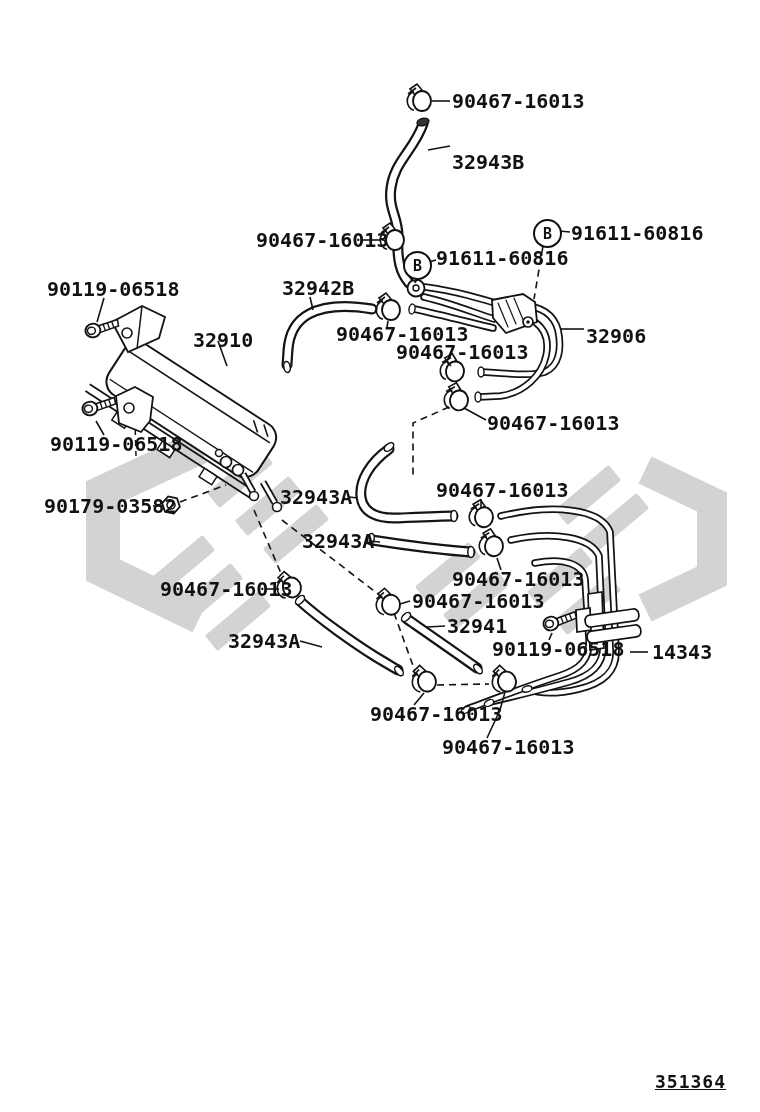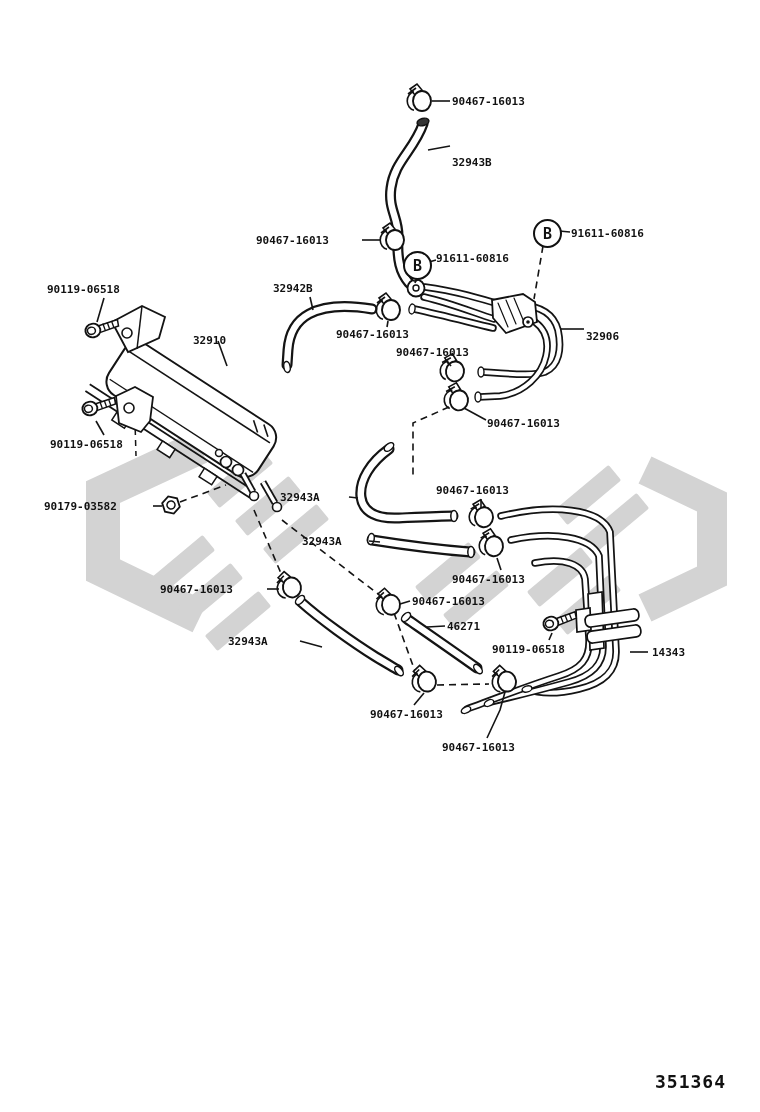--- a/index.html
+++ b/index.html
@@ -1,24 +1,24 @@
 <!DOCTYPE html>
 <html><head>
 <meta charset="utf-8">
 <style>
   html,body{margin:0;padding:0;background:#fff;}
   .canvas{position:relative;width:760px;height:1112px;background:#ffffff;overflow:hidden;
           font-family:"DejaVu Sans Mono","Liberation Mono",monospace;}
   .art{position:absolute;left:0;top:0;}
-  .callout{position:absolute;font-weight:bold;font-size:11px;color:#111;white-space:nowrap;
+  .callout{position:absolute;font-weight:bold;font-size:20px;color:#111;white-space:nowrap;
            letter-spacing:0;line-height:17px;cursor:default;}
   .bmark{position:absolute;width:25px;height:25px;border:2.2px solid #111;border-radius:50%;
          background:#fff;display:flex;align-items:center;justify-content:center;
          font-weight:bold;font-size:15px;color:#111;}
-  .fignum{position:absolute;font-weight:bold;font-size:18px;color:#111;letter-spacing:1px;}
+  .fignum{position:absolute;font-weight:bold;font-size:18px;color:#111;letter-spacing:1px;text-decoration:underline;}
 </style>
 </head>
 <body>
 
 <div class="canvas">
 
 <svg class="art" width="760" height="1112" viewBox="0 0 760 1112">
   <defs>
     <g id="clampsym">
       <path d="M -9,-12 l 7,-5 5,6 -7,5 z" fill="#fff" stroke="#111" stroke-width="1.6"></path>
@@ -240,36 +240,36 @@
     <line x1="414" y1="705" x2="424" y2="693"></line>
     <polyline points="487,738 500,710 505,692"></polyline>
   </g>
 </svg>
 
 <div class="callout" style="left:452px;top:93px">90467-16013</div>
 <div class="callout" style="left:452px;top:154px">32943B</div>
 <div class="callout" style="left:256px;top:232px">90467-16013</div>
 <div class="callout" style="left:571px;top:225px">91611-60816</div>
 <div class="callout" style="left:436px;top:250px">91611-60816</div>
-<div class="callout" style="left:273px;top:280px">32942B</div>
+<div class="callout" style="left:282px;top:280px">32942B</div>
 <div class="callout" style="left:47px;top:281px">90119-06518</div>
 <div class="callout" style="left:193px;top:332px">32910</div>
 <div class="callout" style="left:336px;top:326px">90467-16013</div>
 <div class="callout" style="left:396px;top:344px">90467-16013</div>
 <div class="callout" style="left:586px;top:328px">32906</div>
 <div class="callout" style="left:487px;top:415px">90467-16013</div>
 <div class="callout" style="left:50px;top:436px">90119-06518</div>
 <div class="callout" style="left:44px;top:498px">90179-03582</div>
 <div class="callout" style="left:280px;top:489px">32943A</div>
 <div class="callout" style="left:436px;top:482px">90467-16013</div>
 <div class="callout" style="left:302px;top:533px">32943A</div>
 <div class="callout" style="left:452px;top:571px">90467-16013</div>
 <div class="callout" style="left:160px;top:581px">90467-16013</div>
 <div class="callout" style="left:412px;top:593px">90467-16013</div>
-<div class="callout" style="left:447px;top:618px">46271</div>
+<div class="callout" style="left:447px;top:618px">32941</div>
 <div class="callout" style="left:228px;top:633px">32943A</div>
 <div class="callout" style="left:492px;top:641px">90119-06518</div>
 <div class="callout" style="left:652px;top:644px">14343</div>
 <div class="callout" style="left:370px;top:706px">90467-16013</div>
 <div class="callout" style="left:442px;top:739px">90467-16013</div>
 
 <div class="bmark" style="left:533px;top:219px">B</div>
 <div class="bmark" style="left:403px;top:251px">B</div>
 
 <div class="fignum" style="left:655px;top:1071px">351364</div>

